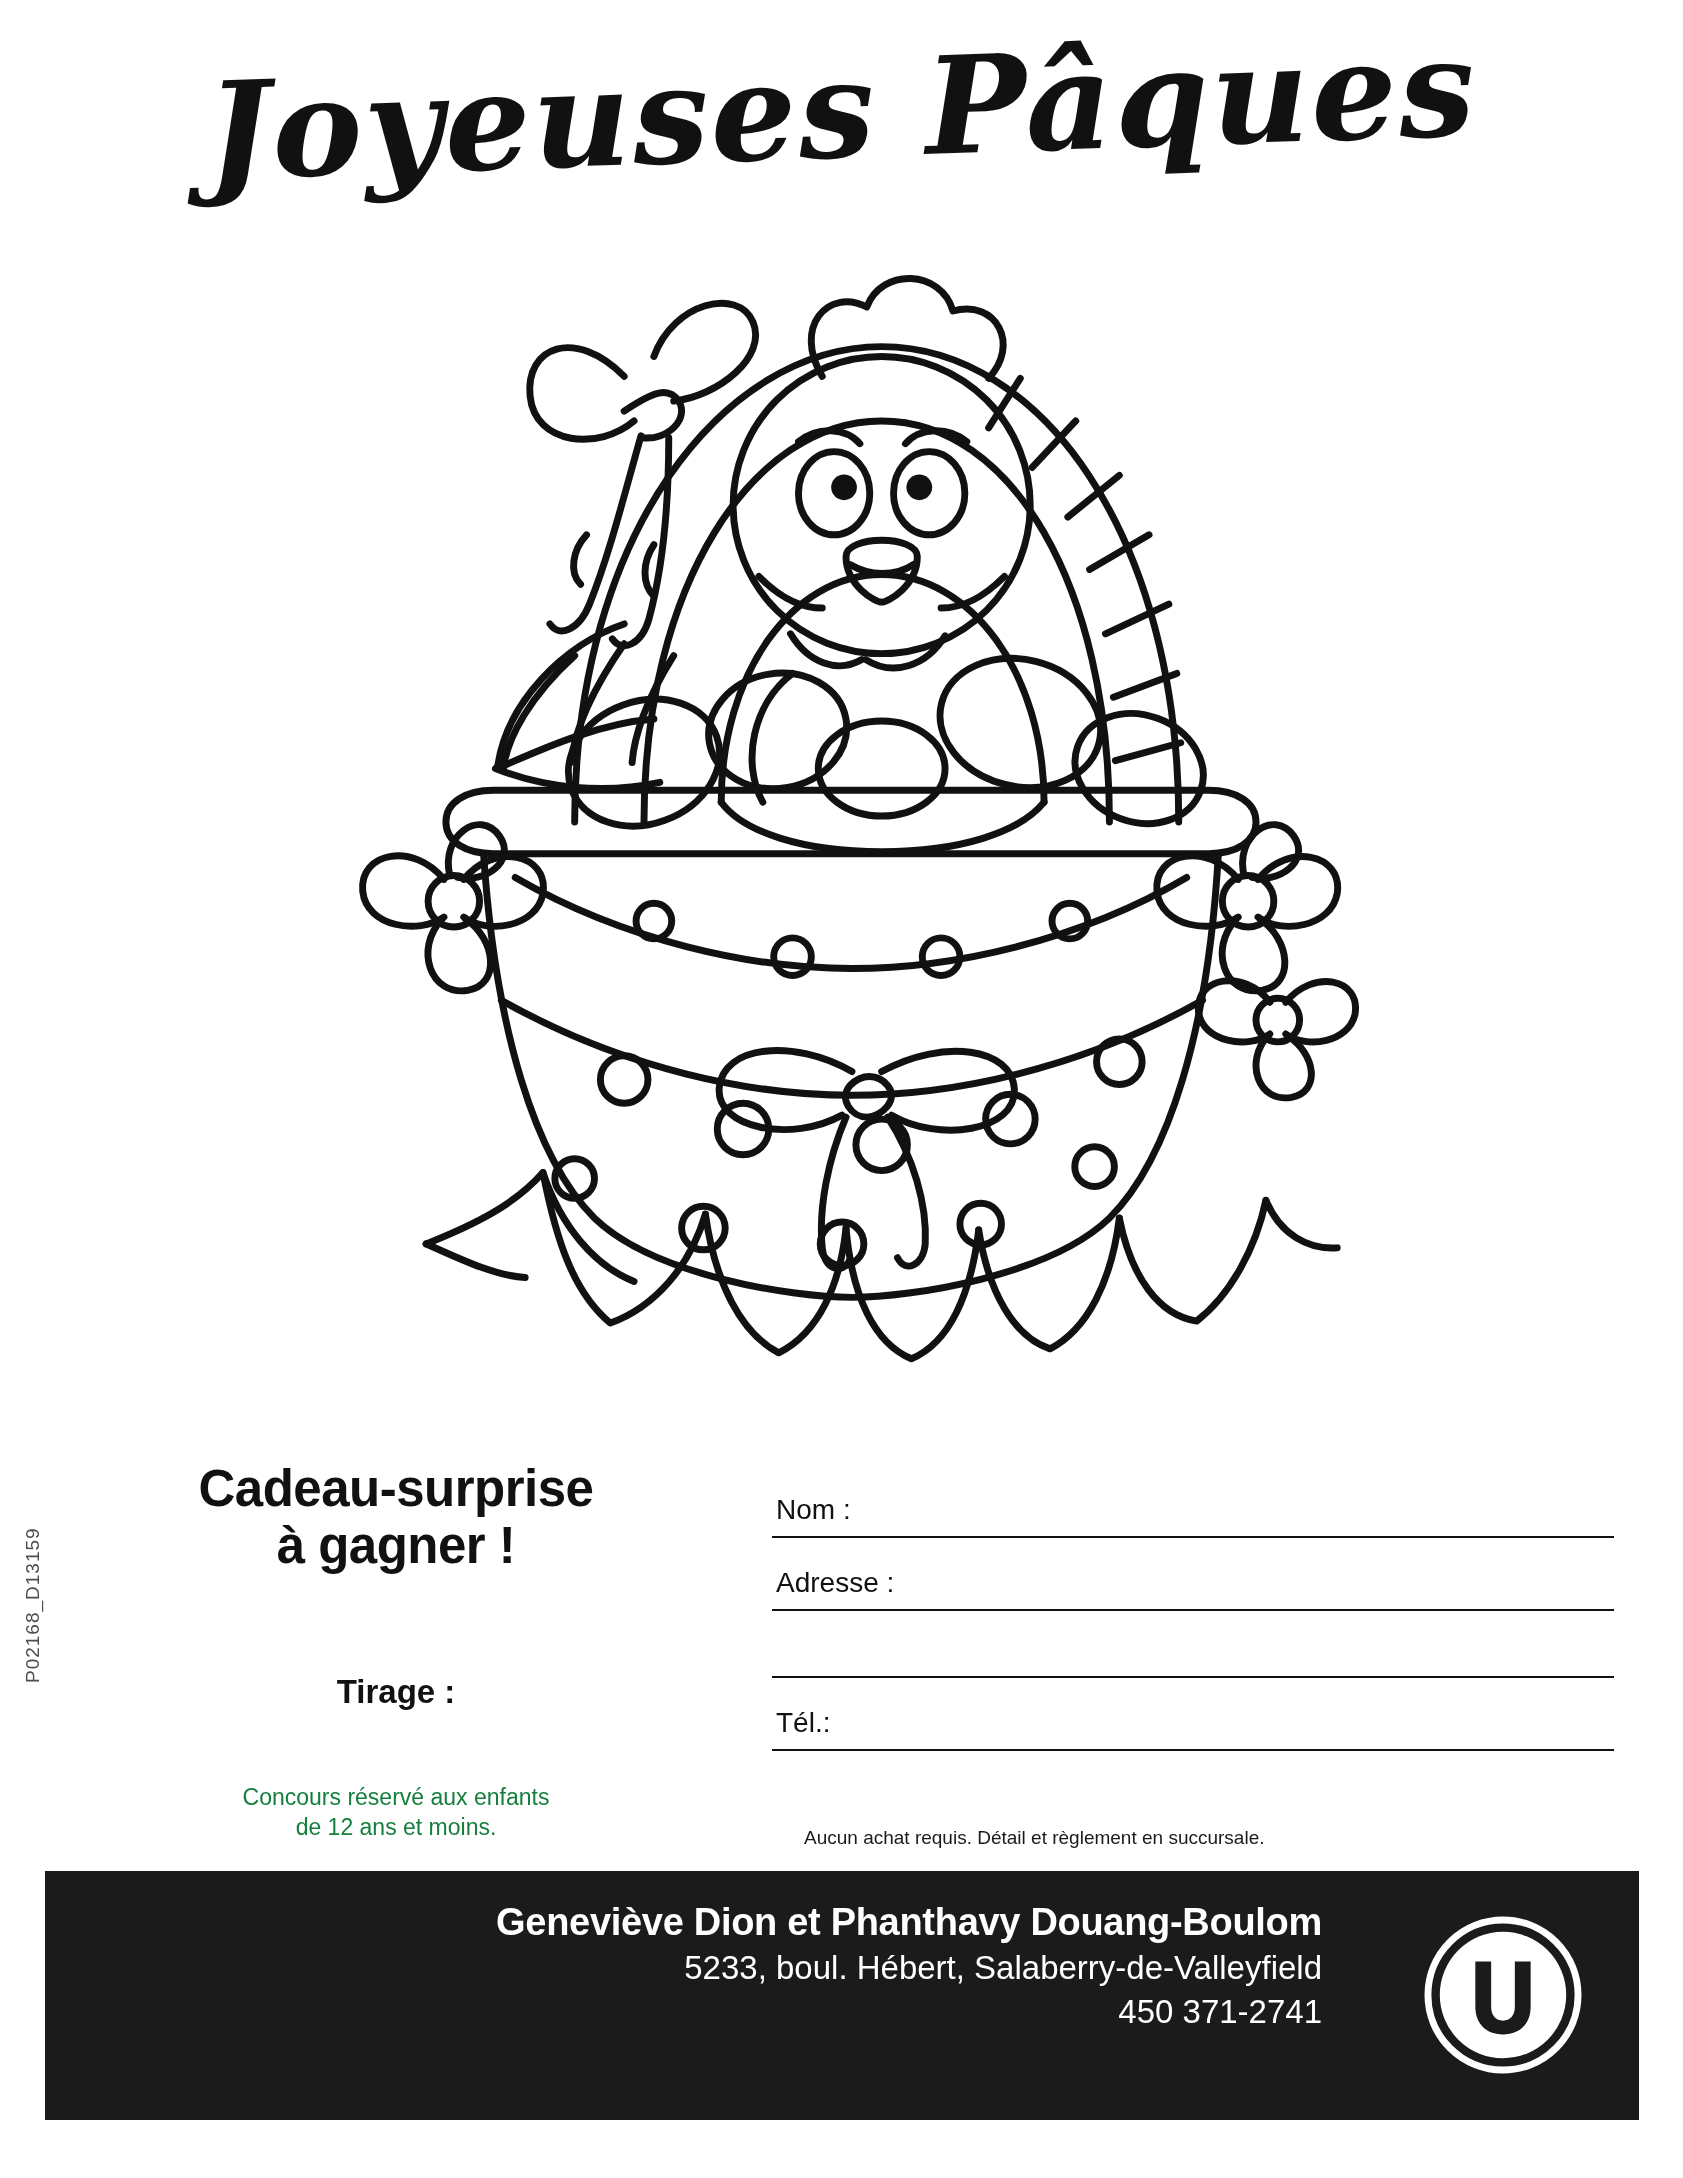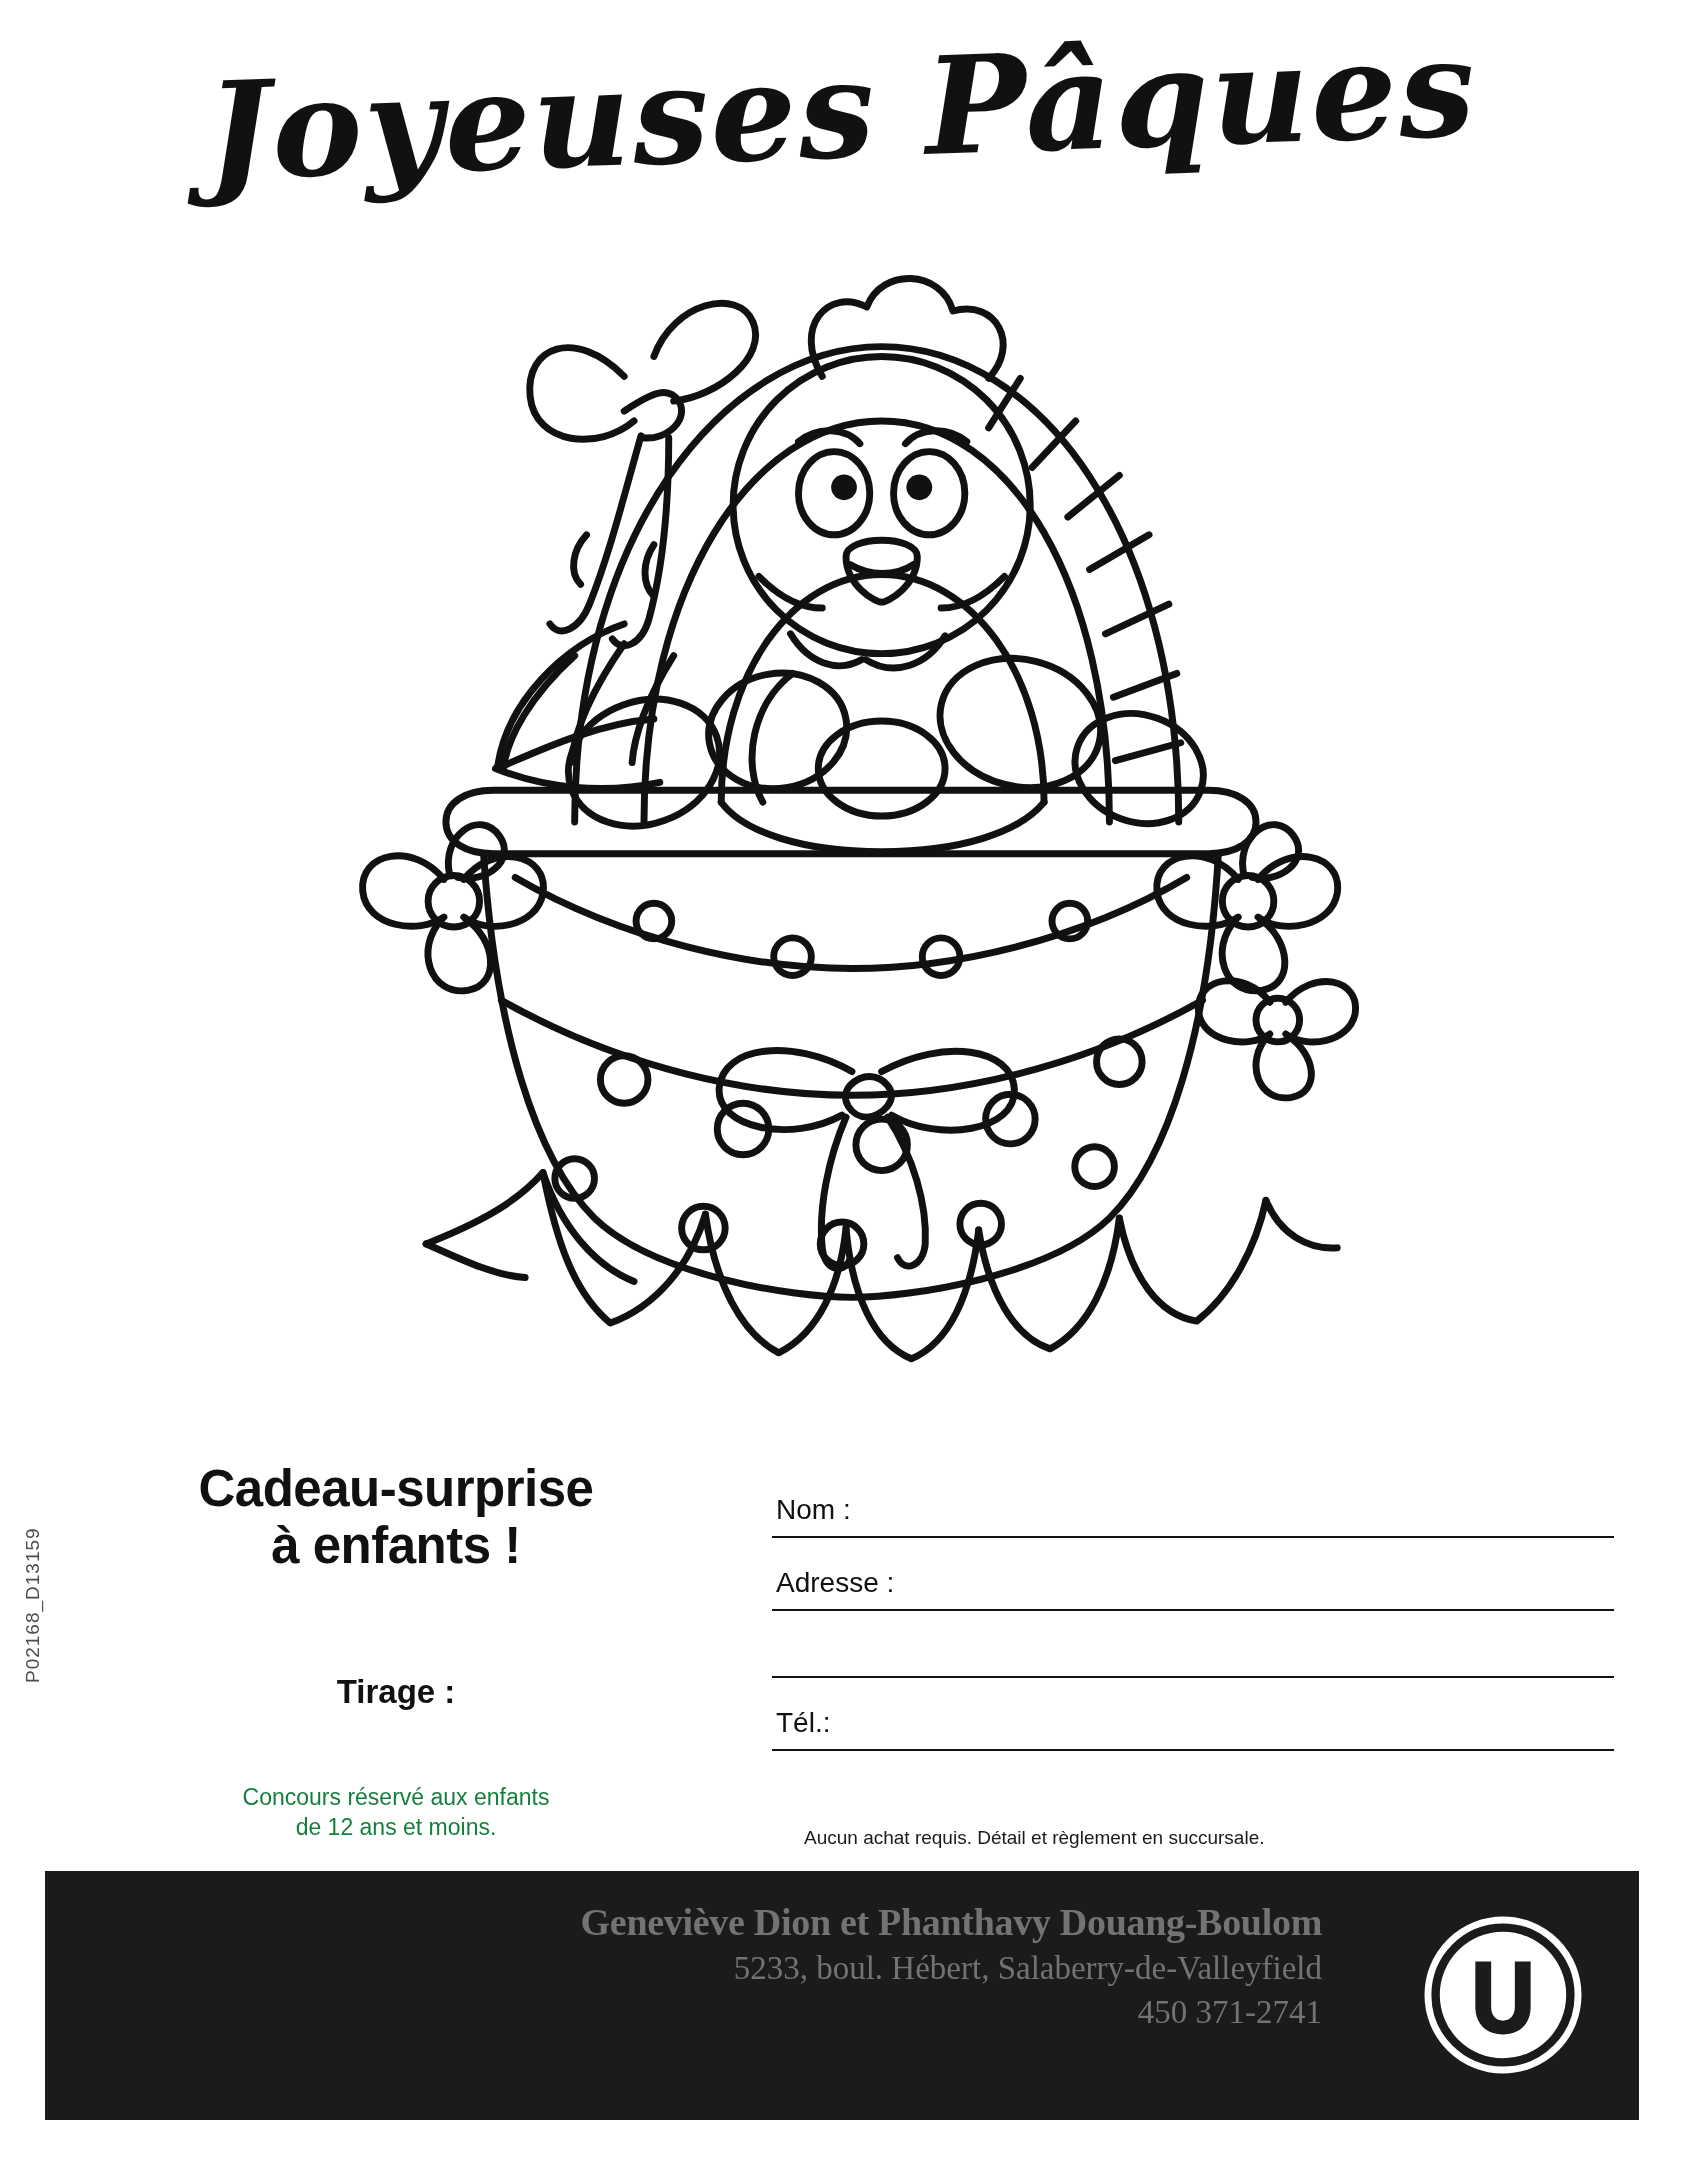--- a/index.html
+++ b/index.html
@@ -145,22 +145,21 @@
   }
 
   
   .footer {
     position: absolute;
     left: 45px;
     top: 1871px;
     width: 1594px;
     height: 249px;
     background: #1b1b1b;
-    color: #737373;
-    font-family: Liberation Serif, serif;
+    color: #ffffff;
   }
   .footer-text {
     position: absolute;
     left: 0;
     top: 28px;
     width: 1307px;
     text-align: right;
     padding-right: 30px;
     box-sizing: border-box;
   }
@@ -315,21 +314,21 @@
       <path d="M800 1020 C812 1080 840 1118 878 1124 C912 1098 938 1050 948 1002"></path>
       <path d="M948 1002 C962 1036 990 1052 1020 1050"></path>
       <path d="M100 1046 C140 1064 170 1078 200 1080"></path>
     </svg>
   </div>
 
   <div class="vertical-code">P02168_D13159</div>
 
   <div class="prize-heading">
     <div>Cadeau-surprise</div>
-    <div>à enfants !</div>
+    <div>à gagner !</div>
   </div>
 
   <div class="draw-label">Tirage :</div>
 
   <div class="contest-note">
     <div>Concours réservé aux enfants</div>
     <div>de 12 ans et moins.</div>
   </div>
 
   <div class="form">

